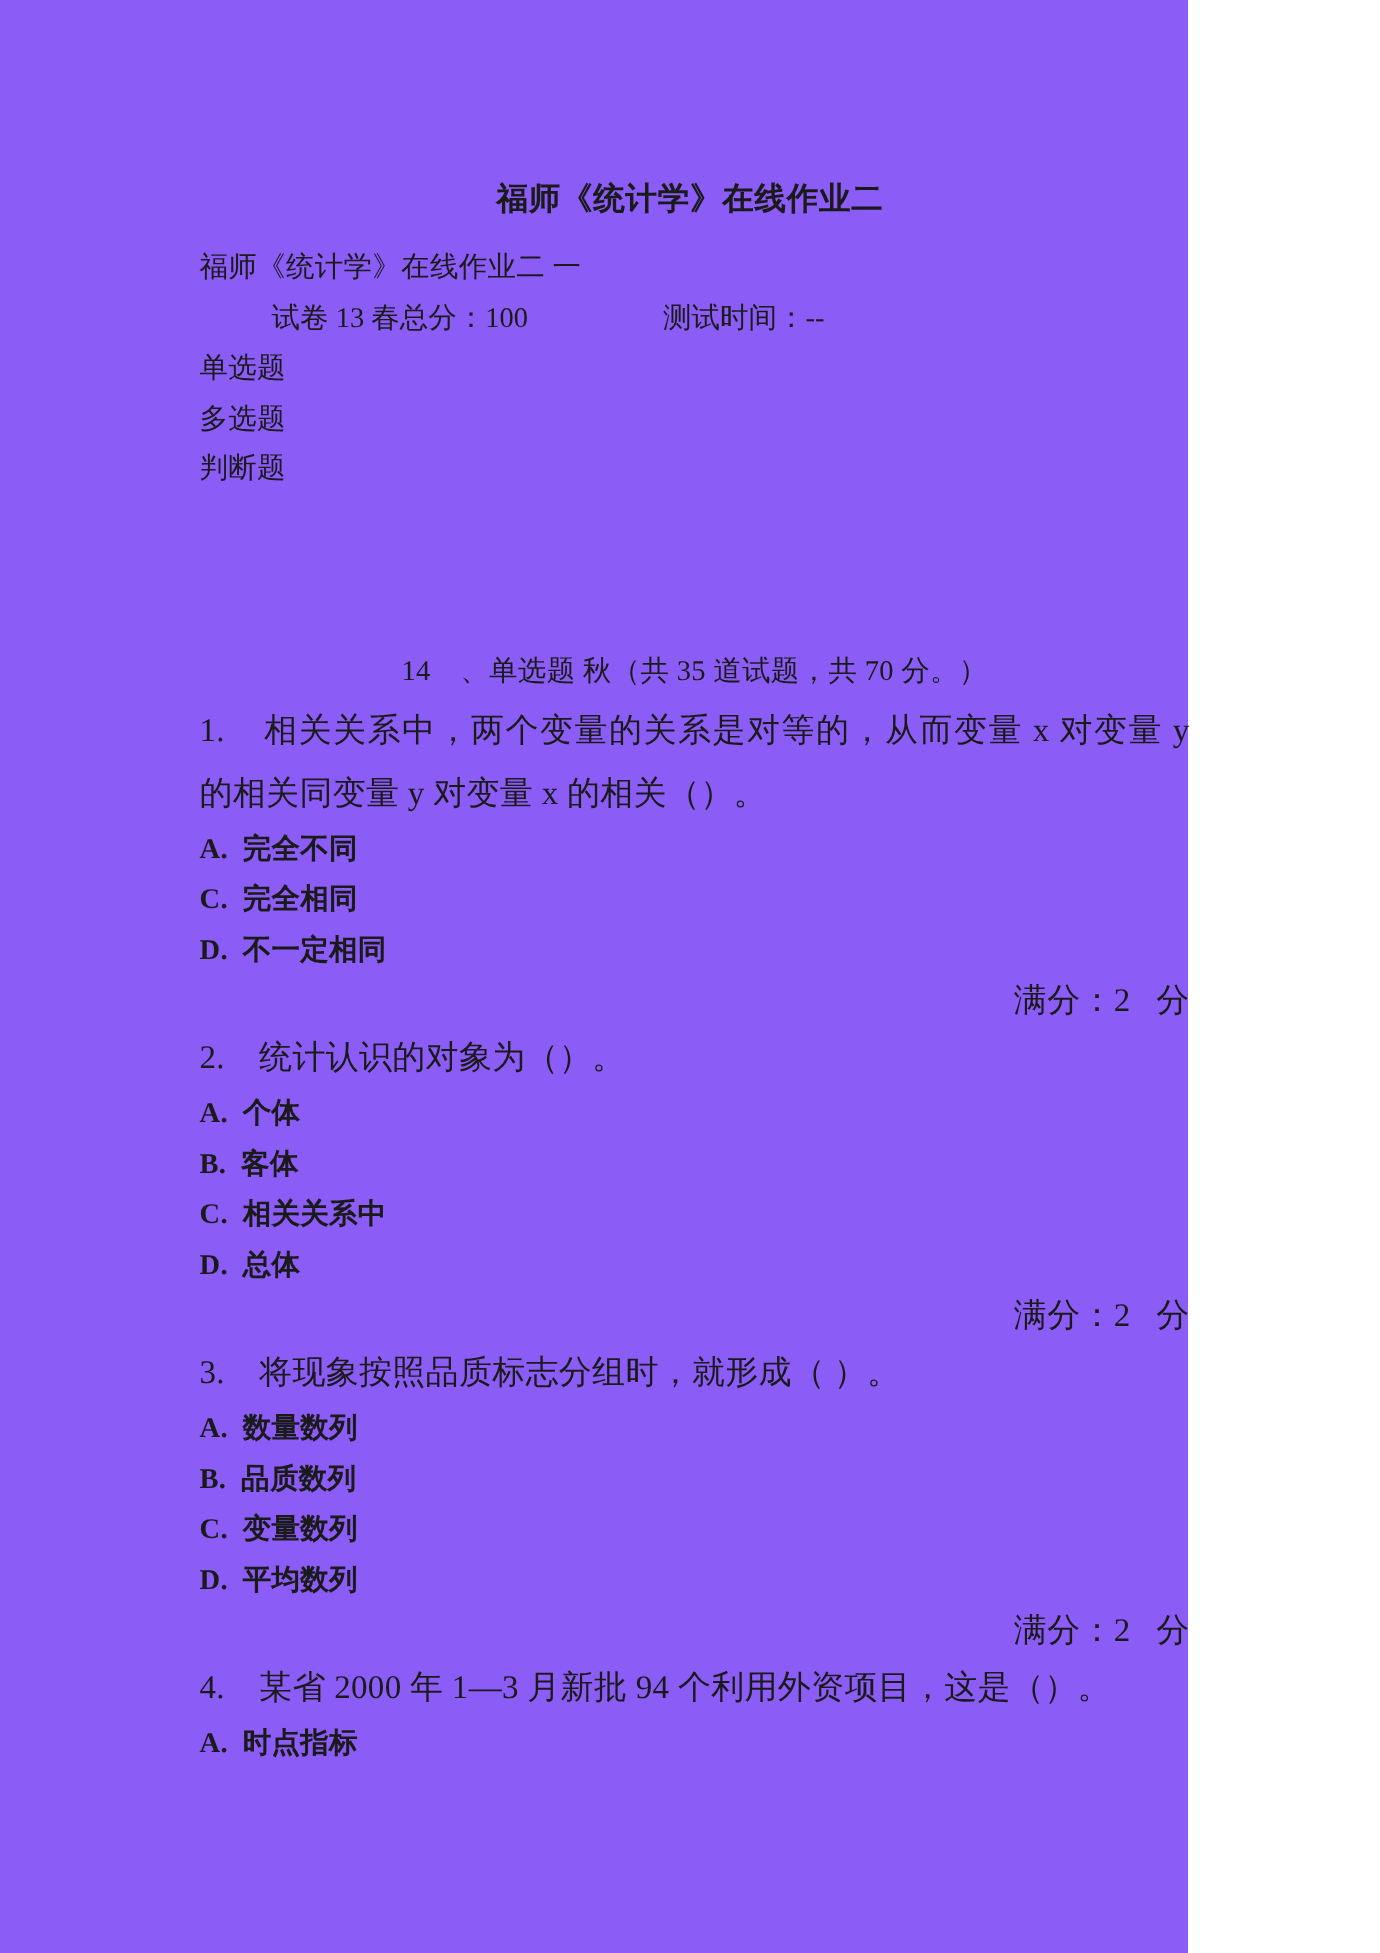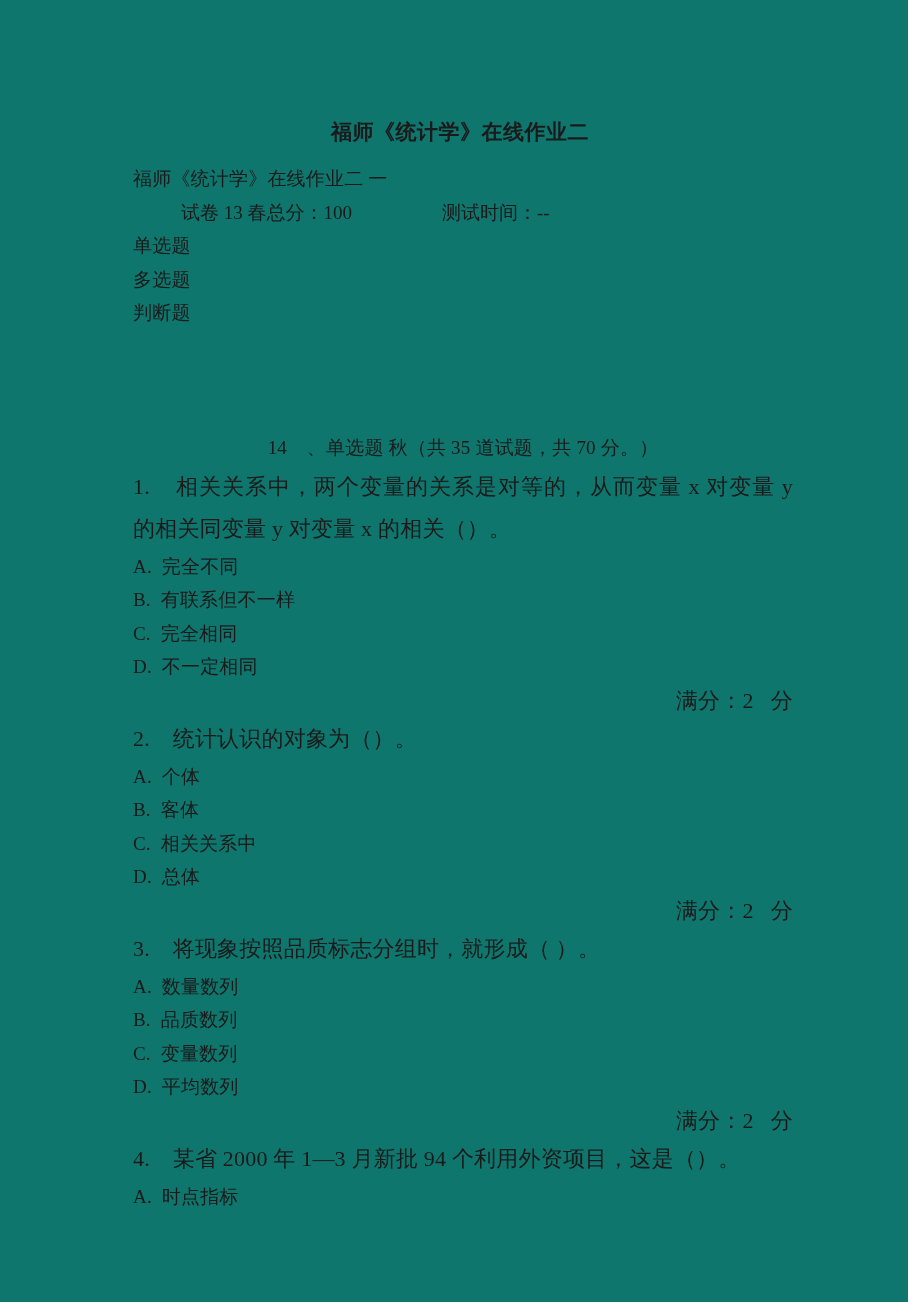--- a/index.html
+++ b/index.html
@@ -15,23 +15,23 @@
     overflow: hidden;
     font-family: "Liberation Serif", "DejaVu Serif", serif;
     color: #1a1a1a;
     -webkit-font-smoothing: antialiased;
   }
 
   .page {
     position: absolute;
     left: 0;
     top: 0;
-    width: 908px;
+    width: 792px;
     height: 1302px;
-    background: #0f766e;
+    background: #8b5cf6;
     box-sizing: border-box;
     padding: 0;
   }
 
   .doc-title {
     position: absolute;
     left: 0;
     top: 118px;
     width: 920px;
     text-align: center;
@@ -91,20 +91,21 @@
   }
   .q-stem .q-num {
     white-space: pre;
   }
 
   .option {
     font-size: 19px;
     line-height: 33.5px;
     white-space: pre;
     letter-spacing: 0.2px;
+    font-weight: bold;
   }
 
   .score {
     font-size: 22px;
     line-height: 34px;
     white-space: pre;
     padding-left: 63px;
     letter-spacing: 0.2px;
     text-align: right;
   }
@@ -128,21 +129,20 @@
 
     <div class="line">判断题</div>
 
     <div class="spacer"></div>
 
     <div class="section-head">14    、单选题 秋（共 35 道试题，共 70 分。）</div>
 
     <div class="question">
       <div class="q-stem"><span class="q-num">1.</span>&nbsp;&nbsp;&nbsp;&nbsp;<span>相关关系中，两个变量的关系是对等的，从而变量 x 对变量 y 的相关同变量 y 对变量 x 的相关（）。</span></div>
       <div class="option">A.  完全不同</div>
-      <div class="option">B.  有联系但不一样</div>
       <div class="option">C.  完全相同</div>
       <div class="option">D.  不一定相同</div>
       <div class="score">满分：2   分</div>
     </div>
 
     <div class="question">
       <div class="q-stem"><span class="q-num">2.</span>&nbsp;&nbsp;&nbsp;&nbsp;<span>统计认识的对象为（）。</span></div>
       <div class="option">A.  个体</div>
       <div class="option">B.  客体</div>
       <div class="option">C.  相关关系中</div>

